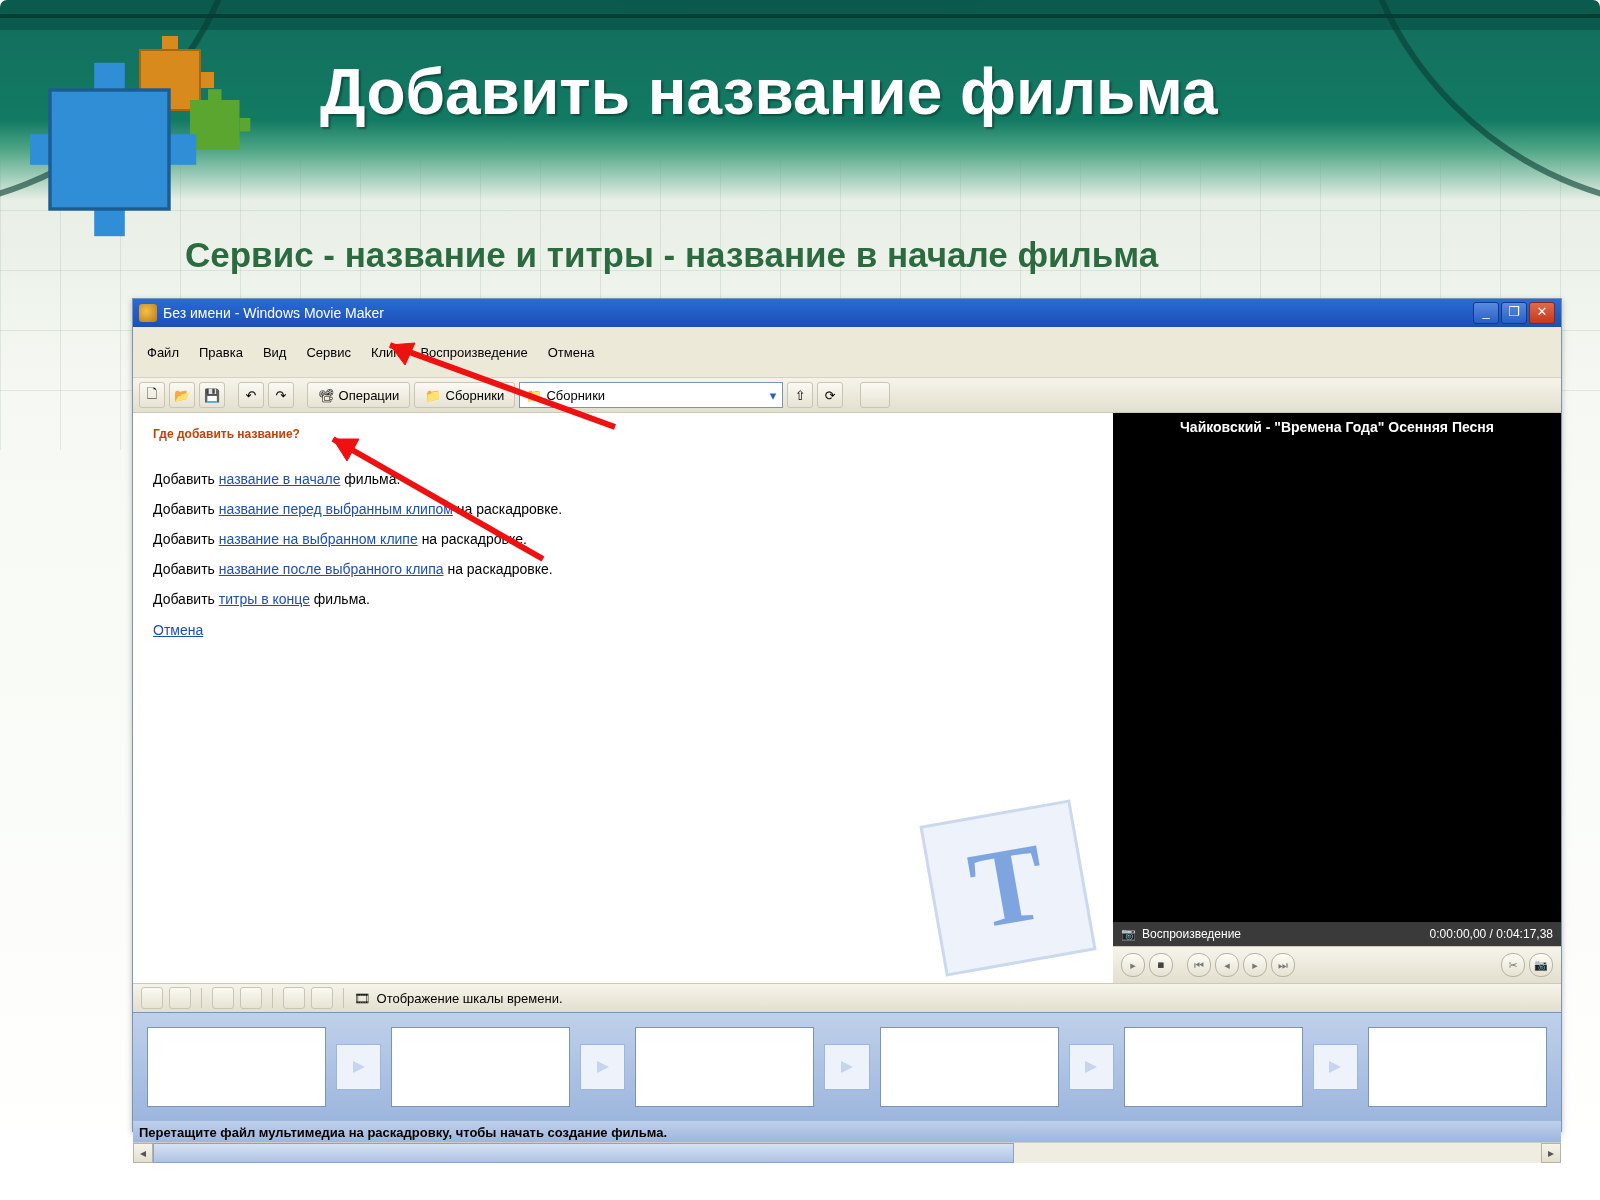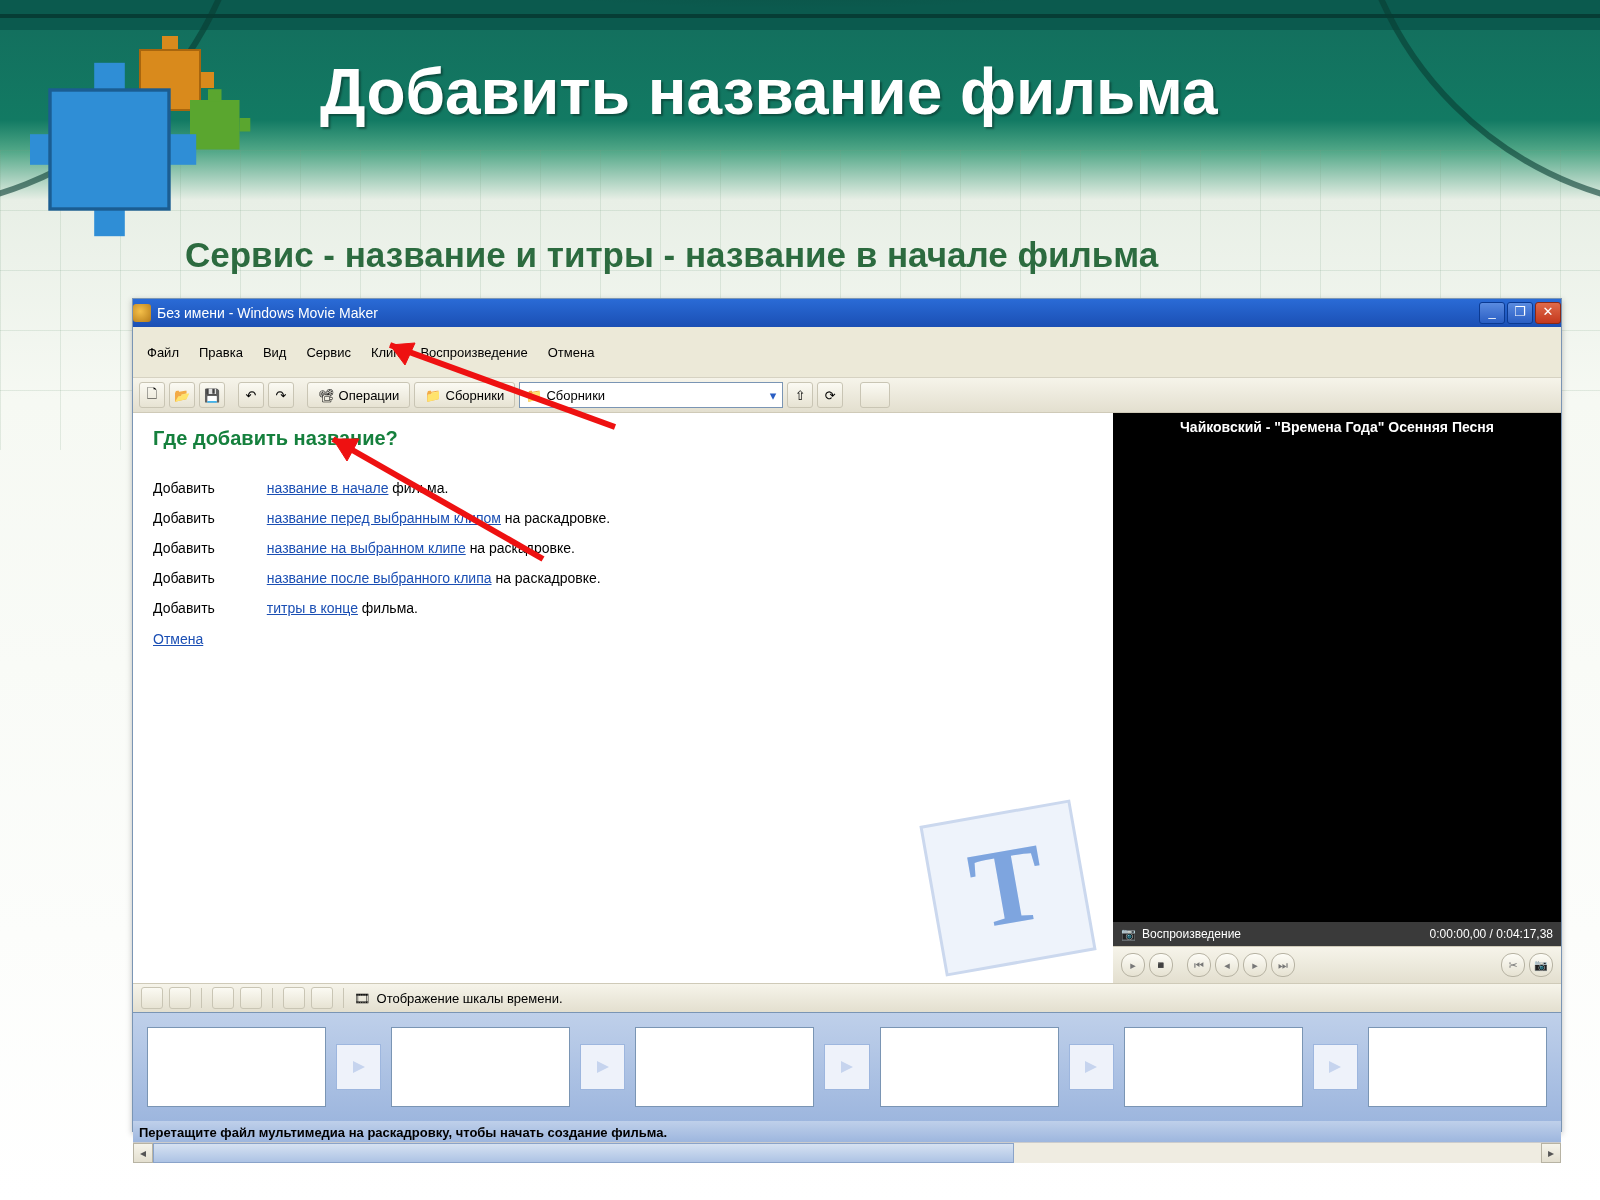--- a/index.html
+++ b/index.html
@@ -18,20 +18,21 @@
       linear-gradient(to bottom,
         #0b5a4e 0px,
         #0b5a4e 30px,
         #13705e 30px,
         #127a63 120px,
         #4fa686 150px,
         #e8efe6 200px,
         #f6f9f3 400px,
         #ffffff 1200px);
     overflow: hidden;
+    border-radius: 7px;
   }
   
   .slide::before {
     content:"";
     position:absolute;
     left:0; right:0; top:14px; height:4px;
     background:#063d35;
   }
   .slide::after {
     content:"";
@@ -99,21 +100,21 @@
     background:#e9e6dd;
     box-shadow:0 2px 6px rgba(0,0,0,.25);
     font-family:Tahoma, Verdana, sans-serif;
   }
   .titlebar {
     height:28px;
     background:linear-gradient(#2a6bd6,#1b4fb4);
     color:#fff;
     font-size:14px;
     display:flex; align-items:center;
-    padding:0 0;
+    padding:0 6px;
   }
   .titlebar .appicon {
     width:18px; height:18px; margin-right:6px;
     background:radial-gradient(circle at 40% 40%, #f5c04a, #b57a18);
     border-radius:3px;
   }
   .winbtns { margin-left:auto; display:flex; }
   .winbtn {
     width:24px; height:20px; margin-left:2px;
     border:1px solid #0b3a92;
@@ -169,25 +170,25 @@
     height:570px;
   }
   .task-pane {
     flex:1;
     background:#ffffff;
     padding:10px 20px 10px 20px;
     position:relative;
     overflow:hidden;
   }
   .task-heading {
-    font-size:20px; font-weight:bold; color:#15803d;
+    font-size:12px; font-weight:bold; color:#c2410c;
     margin:4px 0 30px 0;
   }
   .task-line { font-size:14px; color:#000; margin:14px 0; }
-  .task-line a { color:#1b4fb4; text-decoration:underline;margin-left:48px; }
+  .task-line a { color:#1b4fb4; text-decoration:underline; }
   .cancel { }
   .cancel a { color:#1b4fb4; text-decoration:underline; font-size:14px;}
 
   .watermark-T {
     position:absolute;
     right:20px; bottom:10px;
     width:170px; height:170px;
     transform:rotate(-10deg);
     pointer-events:none;
   }

